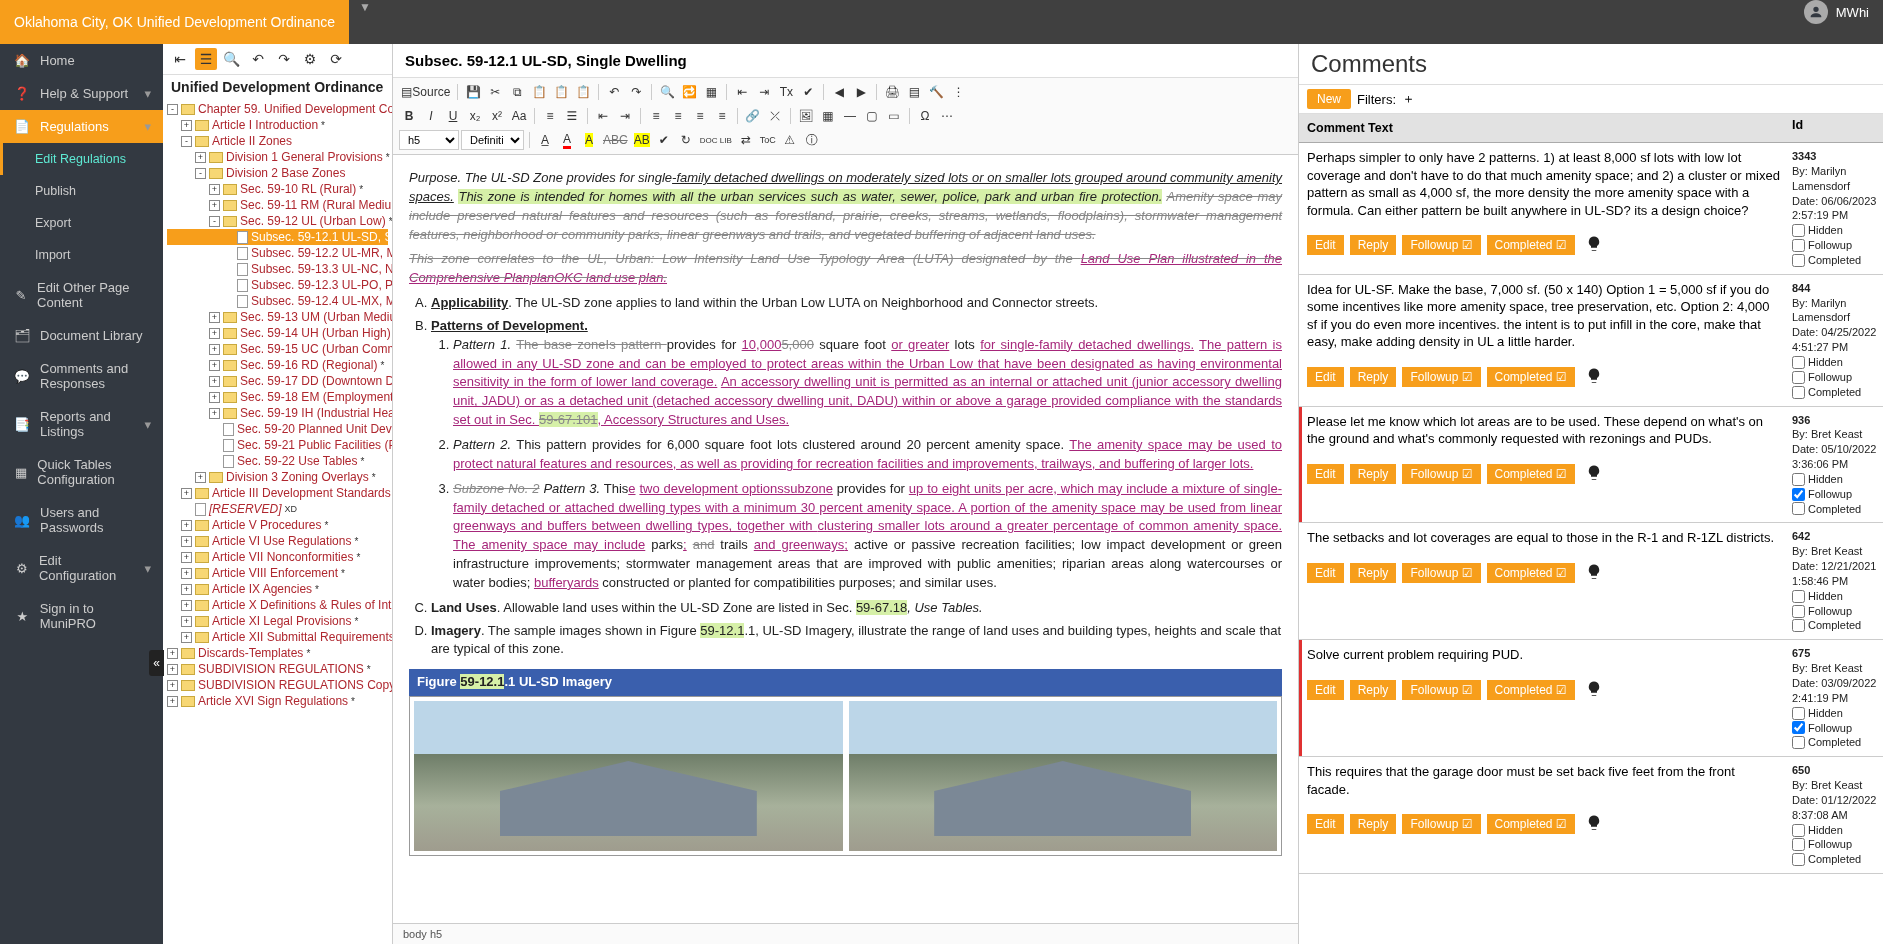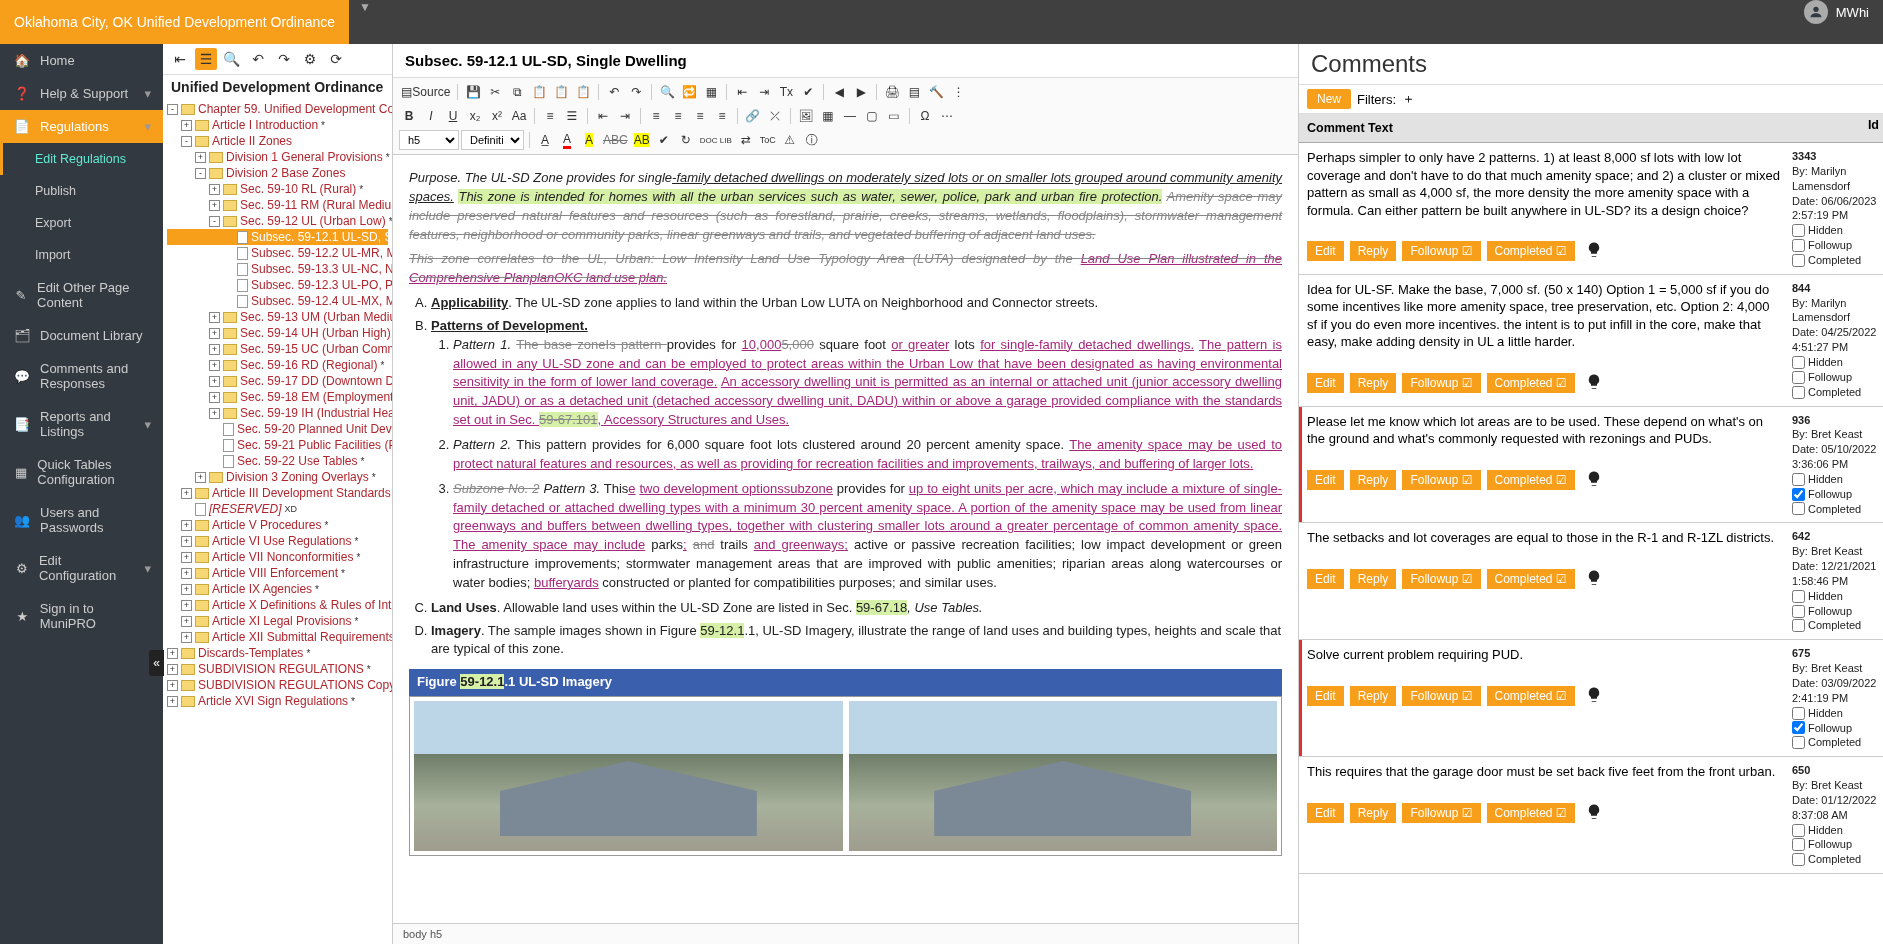--- a/index.html
+++ b/index.html
@@ -61,25 +61,25 @@
 .imgph{flex:1;height:150px;background:linear-gradient(180deg,#bcd6e8 0%,#bcd6e8 35%,#6e7d68 35%,#a7b19b 70%,#9f9c8e 100%);position:relative}
 .imgph::after{content:"";position:absolute;left:20%;right:20%;top:40%;bottom:10%;background:#7b8896;clip-path:polygon(0 40%,50% 0,100% 40%,100% 100%,0 100%)}
 .ed-path{border-top:1px solid #ccc;padding:4px 10px;font-size:11px;color:#555;background:#fafafa}
 
 .comments{width:585px;border-left:1px solid #ccc;display:flex;flex-direction:column;overflow:hidden}
 .com-head{font-size:24px;padding:6px 12px;color:#333;font-weight:400}
 .com-bar{display:flex;align-items:center;gap:6px;padding:4px 8px;border-top:1px solid #ddd;border-bottom:1px solid #ddd;font-size:13px}
 .btn-new{background:#f79e1b;color:#fff;padding:3px 10px;border-radius:2px;cursor:pointer;font-size:12px}
 .com-th{display:flex;background:#e2e2e2;font-weight:bold;font-size:12.5px;border-bottom:1px solid #aaa}
 .com-th .c1{flex:1;padding:7px 8px}
-.com-th .c2{width:95px;text-align:right;padding:4px}
+.com-th .c2{width:95px;text-align:left;padding:4px}
 .com-list{flex:1;overflow:auto}
 .comment{display:flex;border-bottom:1px solid #ccc;font-size:13px;position:relative}
 .comment.flag::before{content:"";position:absolute;left:0;top:0;bottom:0;width:3px;background:#e03131}
-.com-main{flex:1;padding:6px 8px 8px;display:flex;flex-direction:column;gap:22px}
+.com-main{flex:1;padding:6px 8px 8px;display:flex;flex-direction:column;gap:16px}
 .com-text{line-height:1.35}
 .com-actions{display:flex;gap:6px;align-items:center}
 .ab{background:#f79e1b;color:#fff;padding:3px 8px;border-radius:0;cursor:pointer;font-size:12px;display:inline-flex;align-items:center;gap:3px}
 .bulb{width:20px;height:20px;margin-left:4px}
 .bulb svg{width:18px;height:18px;fill:#222}
 .com-meta{width:95px;padding:6px 4px;font-size:11px;color:#222;line-height:1.35}
 .com-meta label{display:flex;align-items:center;gap:3px}
 .com-meta input{margin:0}
 </style>
 </head>
@@ -623,21 +623,21 @@
             <div><b>675</b></div>
             <div>By: Bret Keast</div>
             <div>Date: 03/09/2022 2:41:19 PM</div>
             <label><input type="checkbox" style="">Hidden</label>
             <label><input type="checkbox" checked="" style="">Followup</label>
             <label><input type="checkbox" style="">Completed</label>
           </div>
         </div>
         <div class="comment">
           <div class="com-main">
-            <div class="com-text">This requires that the garage door must be set back five feet from the front urban.</div>
+            <div class="com-text">This requires that the garage door must be set back five feet from the front facade.</div>
             <div class="com-actions">
               <span class="ab">Edit</span>
               <span class="ab">Reply</span>
               <span class="ab">Followup ☑</span>
               <span class="ab">Completed ☑</span>
               <span class="bulb"><svg viewBox="0 0 24 24">
                   <path d="M9 21h6v-1H9v1zm3-19a7 7 0 00-4 12.7V17h8v-2.3A7 7 0 0012 2z"></path>
                 </svg></span>
             </div>
           </div>

